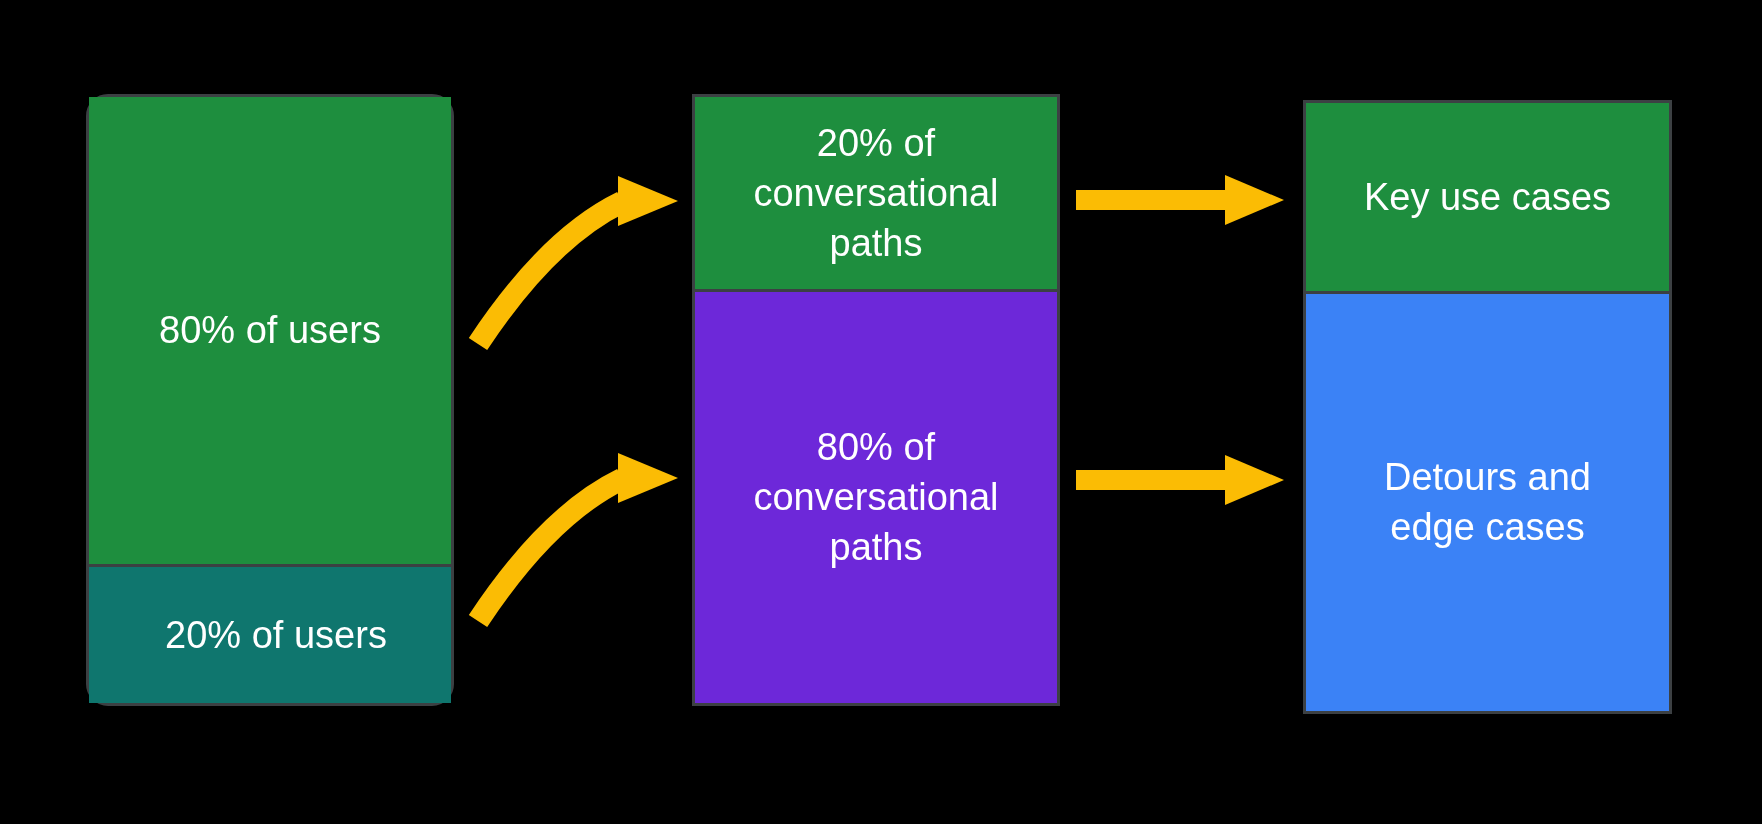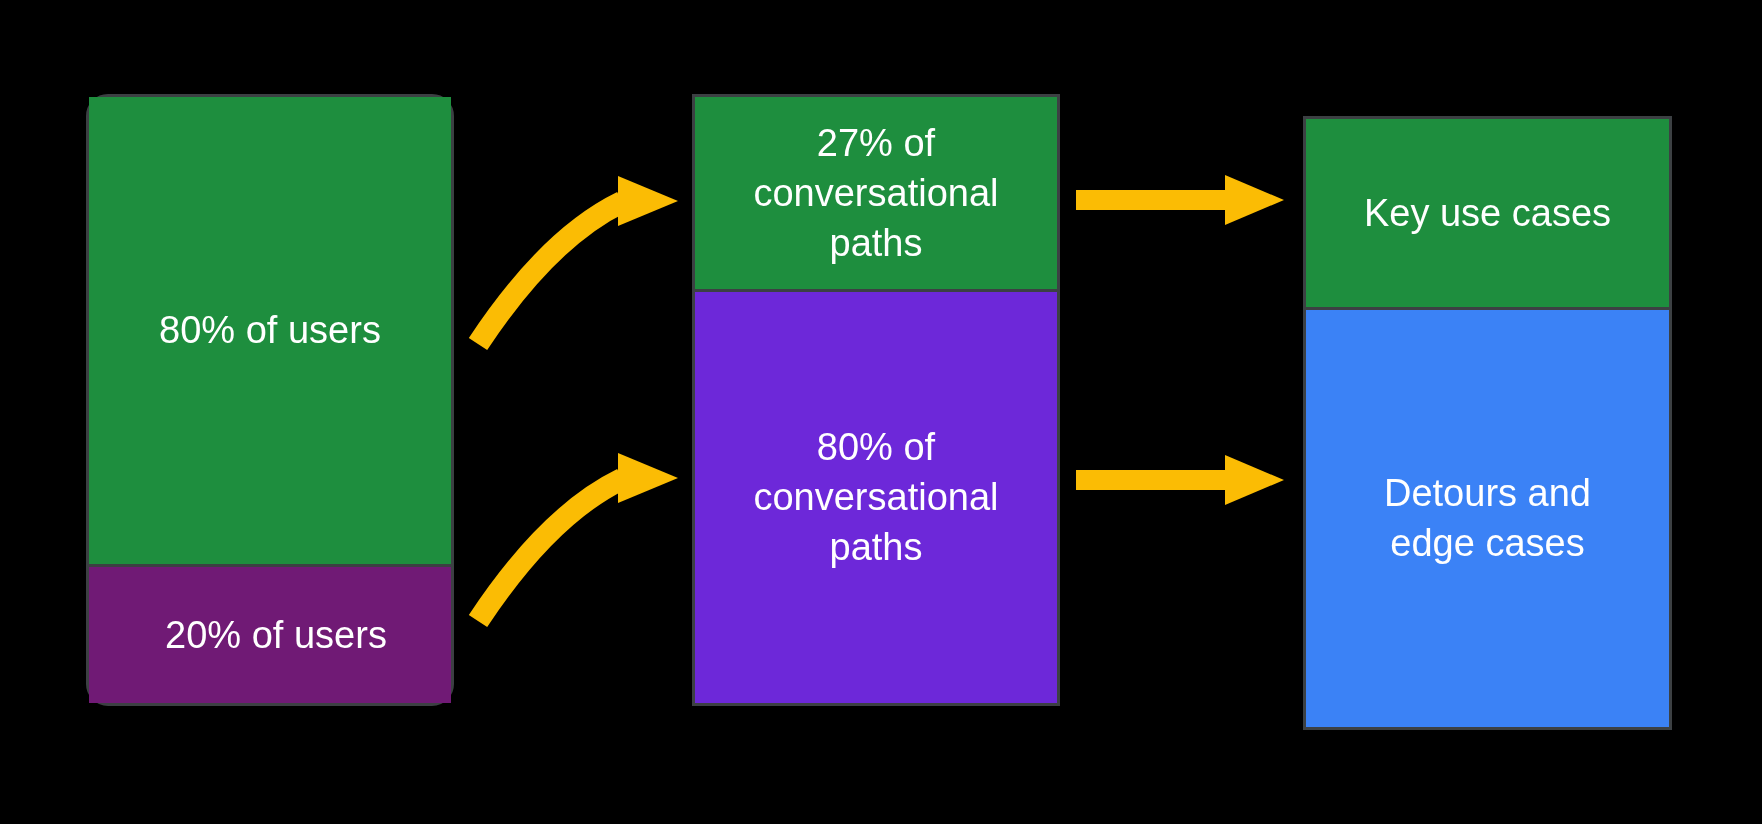--- a/index.html
+++ b/index.html
@@ -17,21 +17,21 @@
   }
   .column {
     position: absolute;
     display: flex;
     flex-direction: column;
     border: 3px solid var(--border, #3C4043);
     box-sizing: border-box;
   }
   .col-users { left: 86px;   top: 94px;  width: 368px; height: 612px; border-radius: 22px; }
   .col-paths { left: 692px;  top: 94px;  width: 368px; height: 612px; }
-  .col-cases { left: 1303px; top: 116px; width: 369px; height: 614px; }
+  .col-cases { left: 1303px; top: 100px; width: 369px; height: 614px; }
   .segment {
     flex-grow: 1;
     flex-basis: 0;
     display: flex;
     align-items: center;
     justify-content: center;
     min-height: 0;
   }
   .divider {
     height: 3px;
@@ -66,28 +66,28 @@
 </head>
 <body>
 
 <div class="stage">
 
   <div class="column col-users">
     <div class="segment" style="flex-grow: 0.774; background: rgb(30, 142, 62);">
       <span class="seg-label">80% of users</span>
     </div>
     <div class="divider"></div>
-    <div class="segment" style="flex-grow: 0.226; background: #701a75; padding-left: 12px;">
+    <div class="segment" style="flex-grow: 0.226; background: #0f766e; padding-left: 12px;">
       <span class="seg-label">20% of users</span>
     </div>
   </div>
 
   <div class="column col-paths">
     <div class="segment" style="flex-grow: 0.318; background: rgb(30, 142, 62);">
-      <span class="seg-label">27% of
+      <span class="seg-label">20% of
 conversational
 paths</span>
     </div>
     <div class="divider"></div>
     <div class="segment" style="flex-grow: 0.682; background: #6d28d9;">
       <span class="seg-label">80% of
 conversational
 paths</span>
     </div>
   </div>

